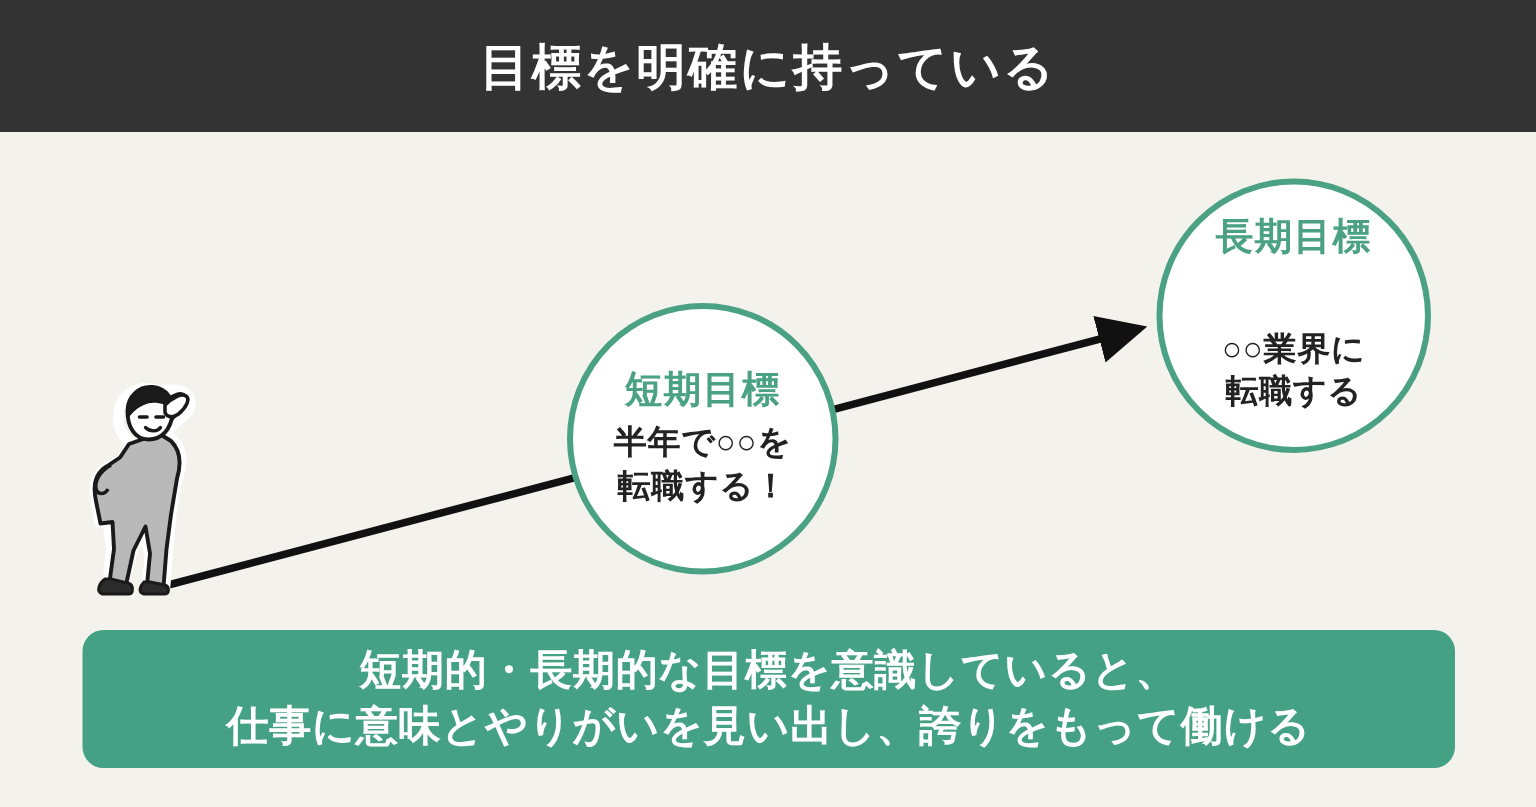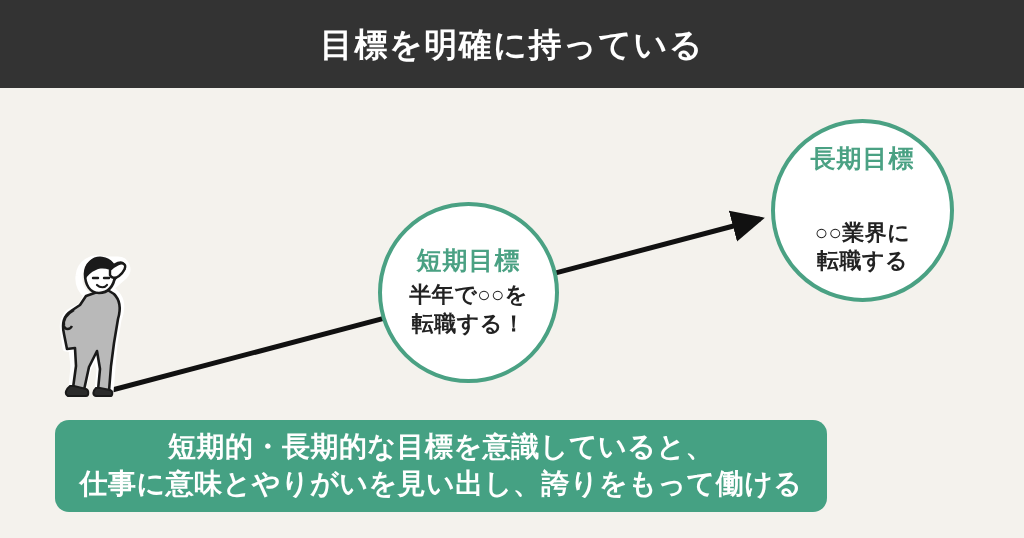--- a/index.html
+++ b/index.html
@@ -121,21 +121,21 @@
     top: 160px;
     width: 100px;
     height: 160px;
   }
 
   
   .banner {
     position: absolute;
     left: 55px;
     top: 332px;
-    width: 772px;
+    width: 915px;
     height: 92px;
     background: #45a183;
     border-radius: 14px;
     display: flex;
     align-items: center;
     justify-content: center;
   }
   .banner-text {
     color: #ffffff;
     font-weight: bold;

